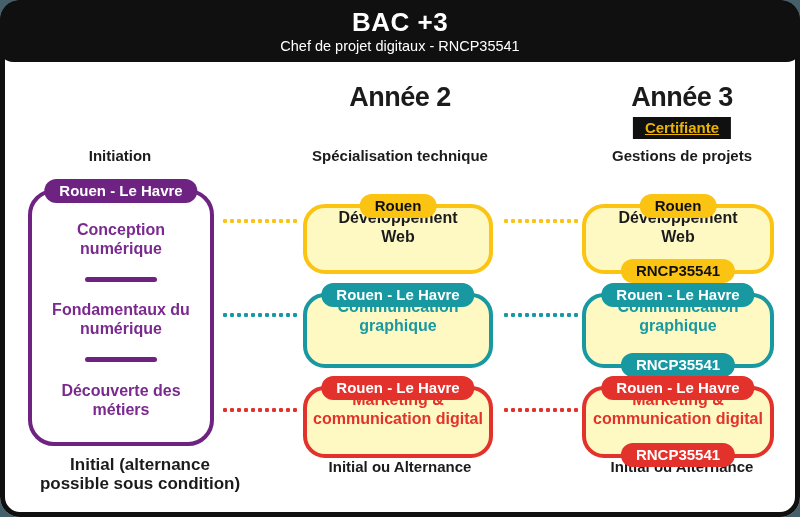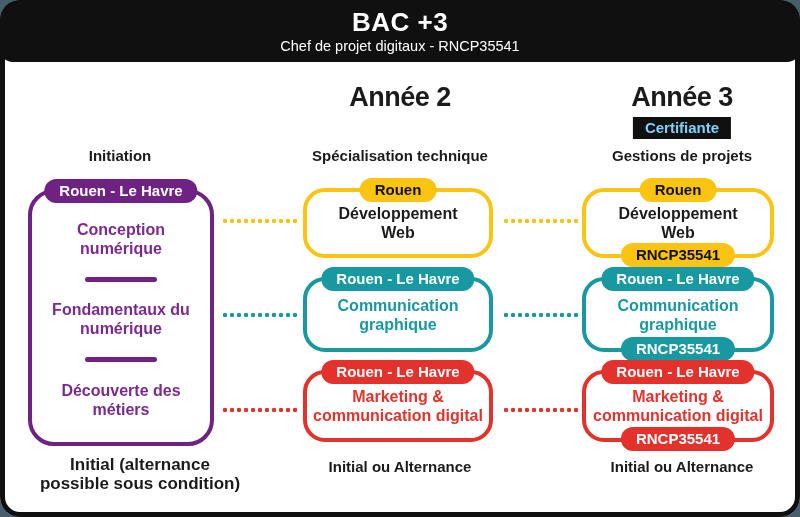--- a/index.html
+++ b/index.html
@@ -38,22 +38,22 @@
   .logo-dot.d3{left:72px;background:#FBC413;}
 
   
   .year-title{
     position:absolute;top:82px;transform:translateX(-50%);
     font-size:27px;font-weight:800;color:#1b1b1b;letter-spacing:-0.5px;white-space:nowrap;
   }
   .t1{left:120px;}.t2{left:400px;}.t3{left:682px;}
   .cert-badge{
     position:absolute;top:117px;left:682px;transform:translateX(-50%);
-    background:#101010;color:#7dd3fc;font-size:15px;font-weight:700;
-    padding:2px 12px 3px;white-space:nowrap;
+    background:#101010;color:#eab308;font-size:15px;font-weight:700;
+    padding:2px 12px 3px;white-space:nowrap;text-decoration:underline;
   }
   .col-sub{
     position:absolute;top:147px;transform:translateX(-50%);
     font-size:15px;font-weight:700;color:#1b1b1b;white-space:nowrap;
   }
   .s1{left:120px;}.s2{left:400px;}.s3{left:682px;text-align:center;}
 
   
   .pill{
     position:absolute;left:50%;transform:translateX(-50%);
@@ -75,23 +75,23 @@
     padding:8px 0 4px;box-sizing:border-box;
   }
   .box1 .item{
     width:165px;text-align:center;
     font-size:16px;font-weight:700;color:#7A2A8E;line-height:19px;
   }
   .divider{width:72px;height:5px;border-radius:3px;background:#6E2382;}
 
   
   .pbox{
-    position:absolute;border-radius:22px;background:#ffffff;
-    display:flex;align-items:center;justify-content:center;
-    box-sizing:border-box;border:4px solid;
+    position:absolute;border-radius:22px;background:#fef9c3;
+    display:flex;align-items:flex-start;justify-content:center;
+    box-sizing:border-box;border:4px solid;margin-top:16px;
   }
   .pbox .label{text-align:center;font-size:16px;font-weight:700;line-height:19px;}
   .b-yellow{border-color:#FBC413;}
   .b-teal{border-color:#1898A0;}
   .b-red{border-color:#E3312B;}
   .c2{left:303px;width:190px;}
   .c3{left:582px;width:192px;}
   .rowA{top:188px;height:70px;}
   .rowB{top:277px;height:75px;}
   .rowC{top:370px;height:72px;}

